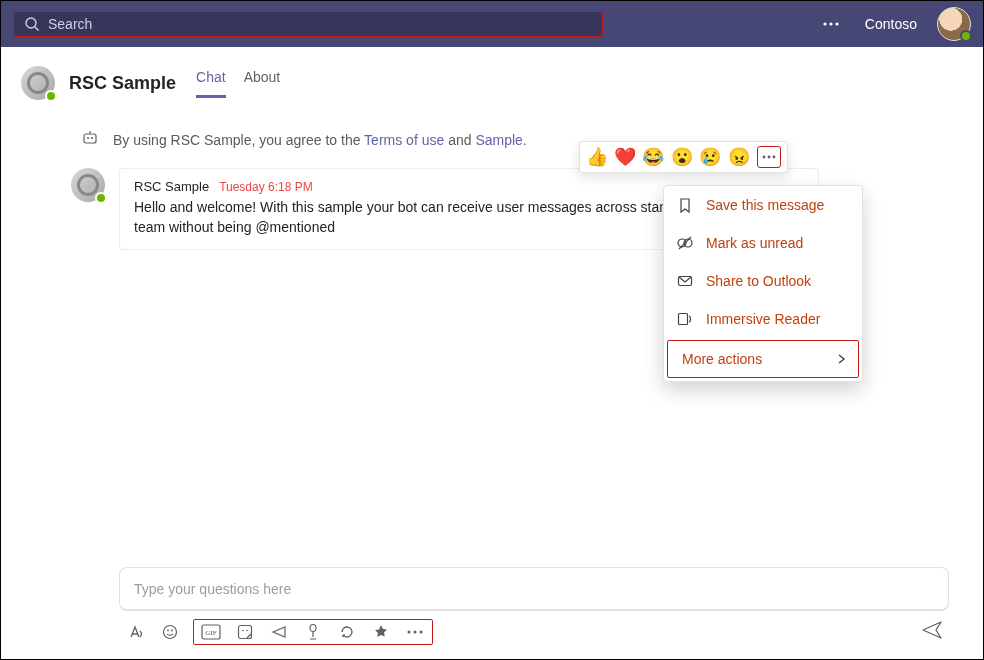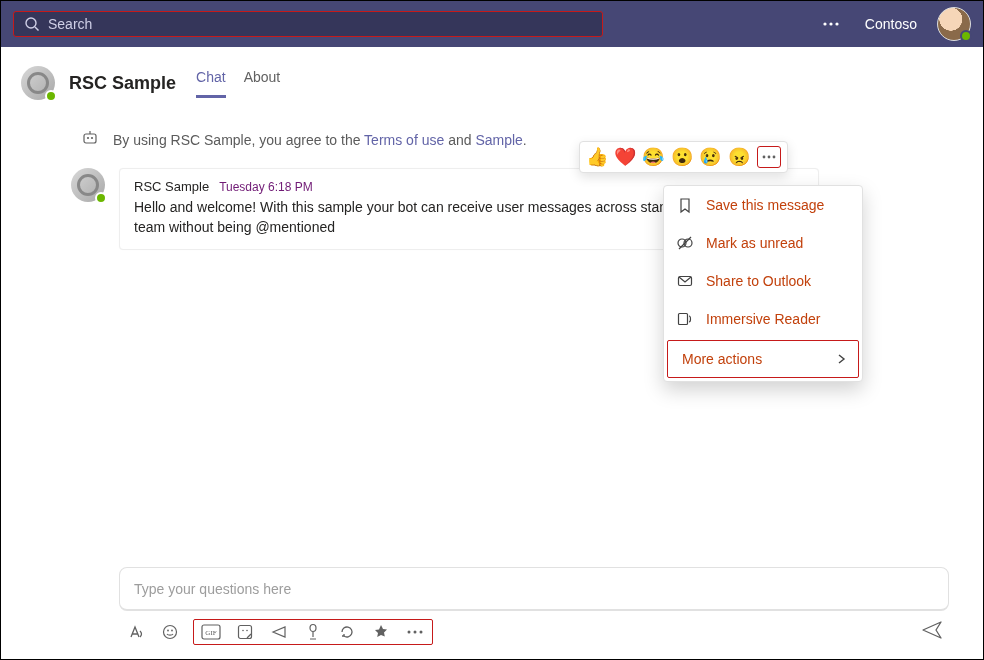--- a/index.html
+++ b/index.html
@@ -96,21 +96,21 @@
     background: #fff;
     border: 1px solid #eee;
     border-radius: 4px;
     padding: 10px 14px 12px 14px;
     width: 700px;
     box-shadow: 0 0 1px rgba(0,0,0,0.05);
     position:relative;
   }
   .msg-head { display:flex; gap:10px; align-items:baseline; margin-bottom:4px;}
   .msg-sender { font-size: 13px; color:#252423;}
-  .msg-time { font-size: 12px; color:#701a75;}
+  .msg-time { font-size: 12px; color:#ef4444;}
   .msg-body { font-size: 14px; color:#252423; line-height:1.4;}
   
   .reaction-bar {
     position: absolute;
     top: 140px;
     left: 578px;
     background:#fff;
     border:1px solid #e1e1e1;
     border-radius: 4px;
     box-shadow: 0 4px 12px rgba(0,0,0,0.12);

